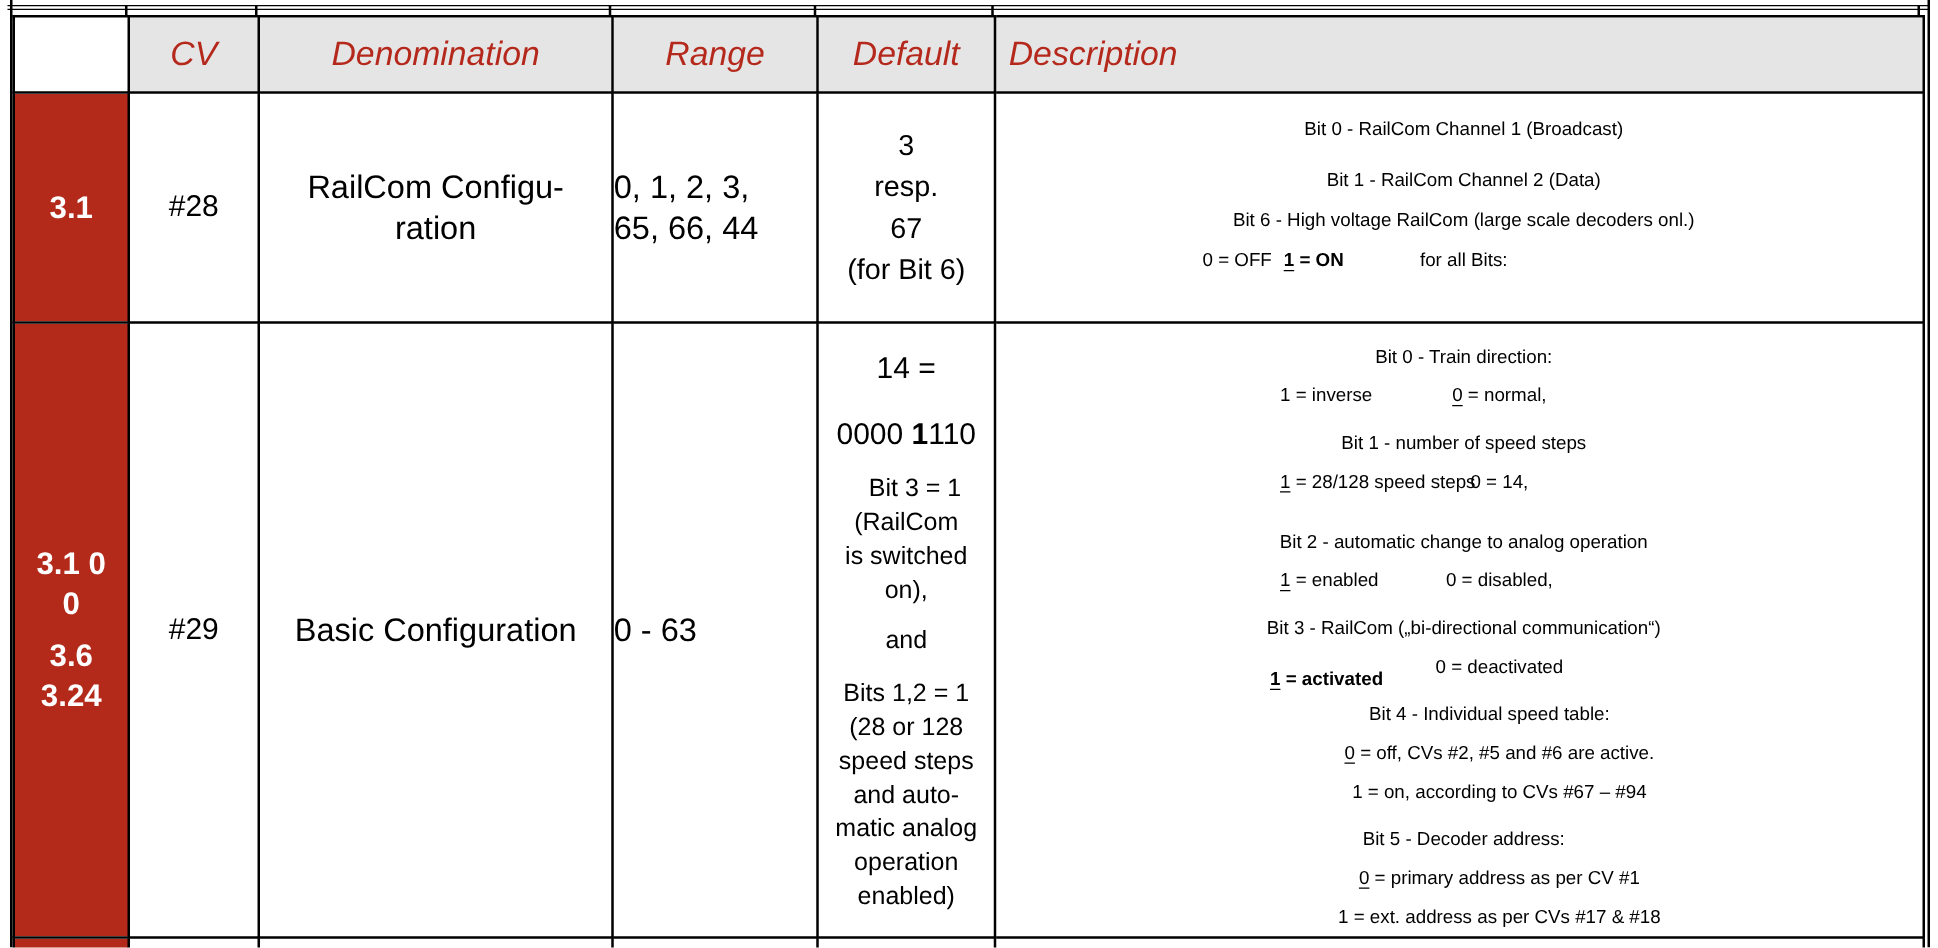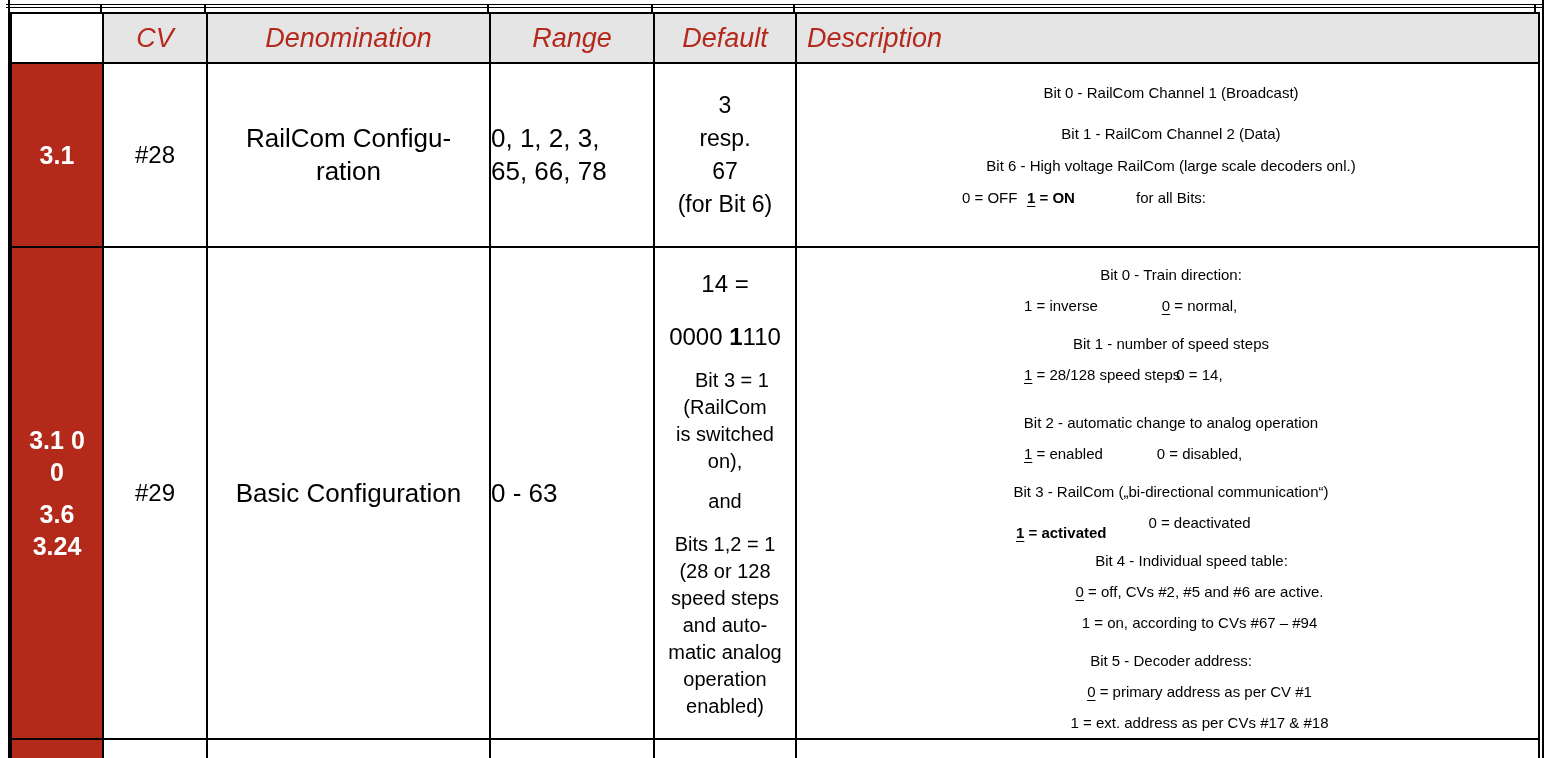--- a/index.html
+++ b/index.html
@@ -20,21 +20,21 @@
 
   table.cv-table{position:absolute;left:10px;top:12px;width:1528px;
        border-collapse:collapse;table-layout:fixed;}
   .cv-table th,.cv-table td{border:2px solid var(--border);padding:0;overflow:hidden;}
 
   .cv-table th{background:var(--header-bg);color:var(--header-red);
        font-style:italic;font-weight:normal;font-size:27px;text-align:center;}
   th.blank{background:#ffffff;}
   th.left{text-align:left;padding-left:10px;}
 
-  tr.r-head{height:50px;}
+  tr.r-head{height:61px;}
   tr.r1{height:184px;}
   tr.r2{height:484px;}
   tr.r3{height:45px;}
 
   td{vertical-align:middle;}
   td.version{background:var(--accent);}
   .version-content .line{font-size:25px;line-height:32px;font-weight:bold;
        color:#ffffff;text-align:center;}
   .cv-content{font-size:24px;text-align:center;}
   .denom-content .line{font-size:26px;line-height:33px;text-align:center;}
@@ -100,21 +100,21 @@
         </td>
       <td>
         <div class="denom-content">
             <div class="line"><span><span>RailCom Configu-</span></span></div>
             <div class="line"><span><span>ration</span></span></div>
           </div>
         </td>
       <td>
         <div class="range-content">
             <div class="line"><span><span>0, 1, 2, 3,</span></span></div>
-            <div class="line"><span><span>65, 66, 78</span></span></div>
+            <div class="line"><span><span>65, 66, 44</span></span></div>
           </div>
         </td>
       <td>
         <div class="default-content">
             <div class="line"><span><span>3</span></span></div>
             <div class="line"><span><span>resp.</span></span></div>
             <div class="line"><span><span>67</span></span></div>
             <div class="line"><span><span>(for Bit 6)</span></span></div>
           </div>
         </td>

